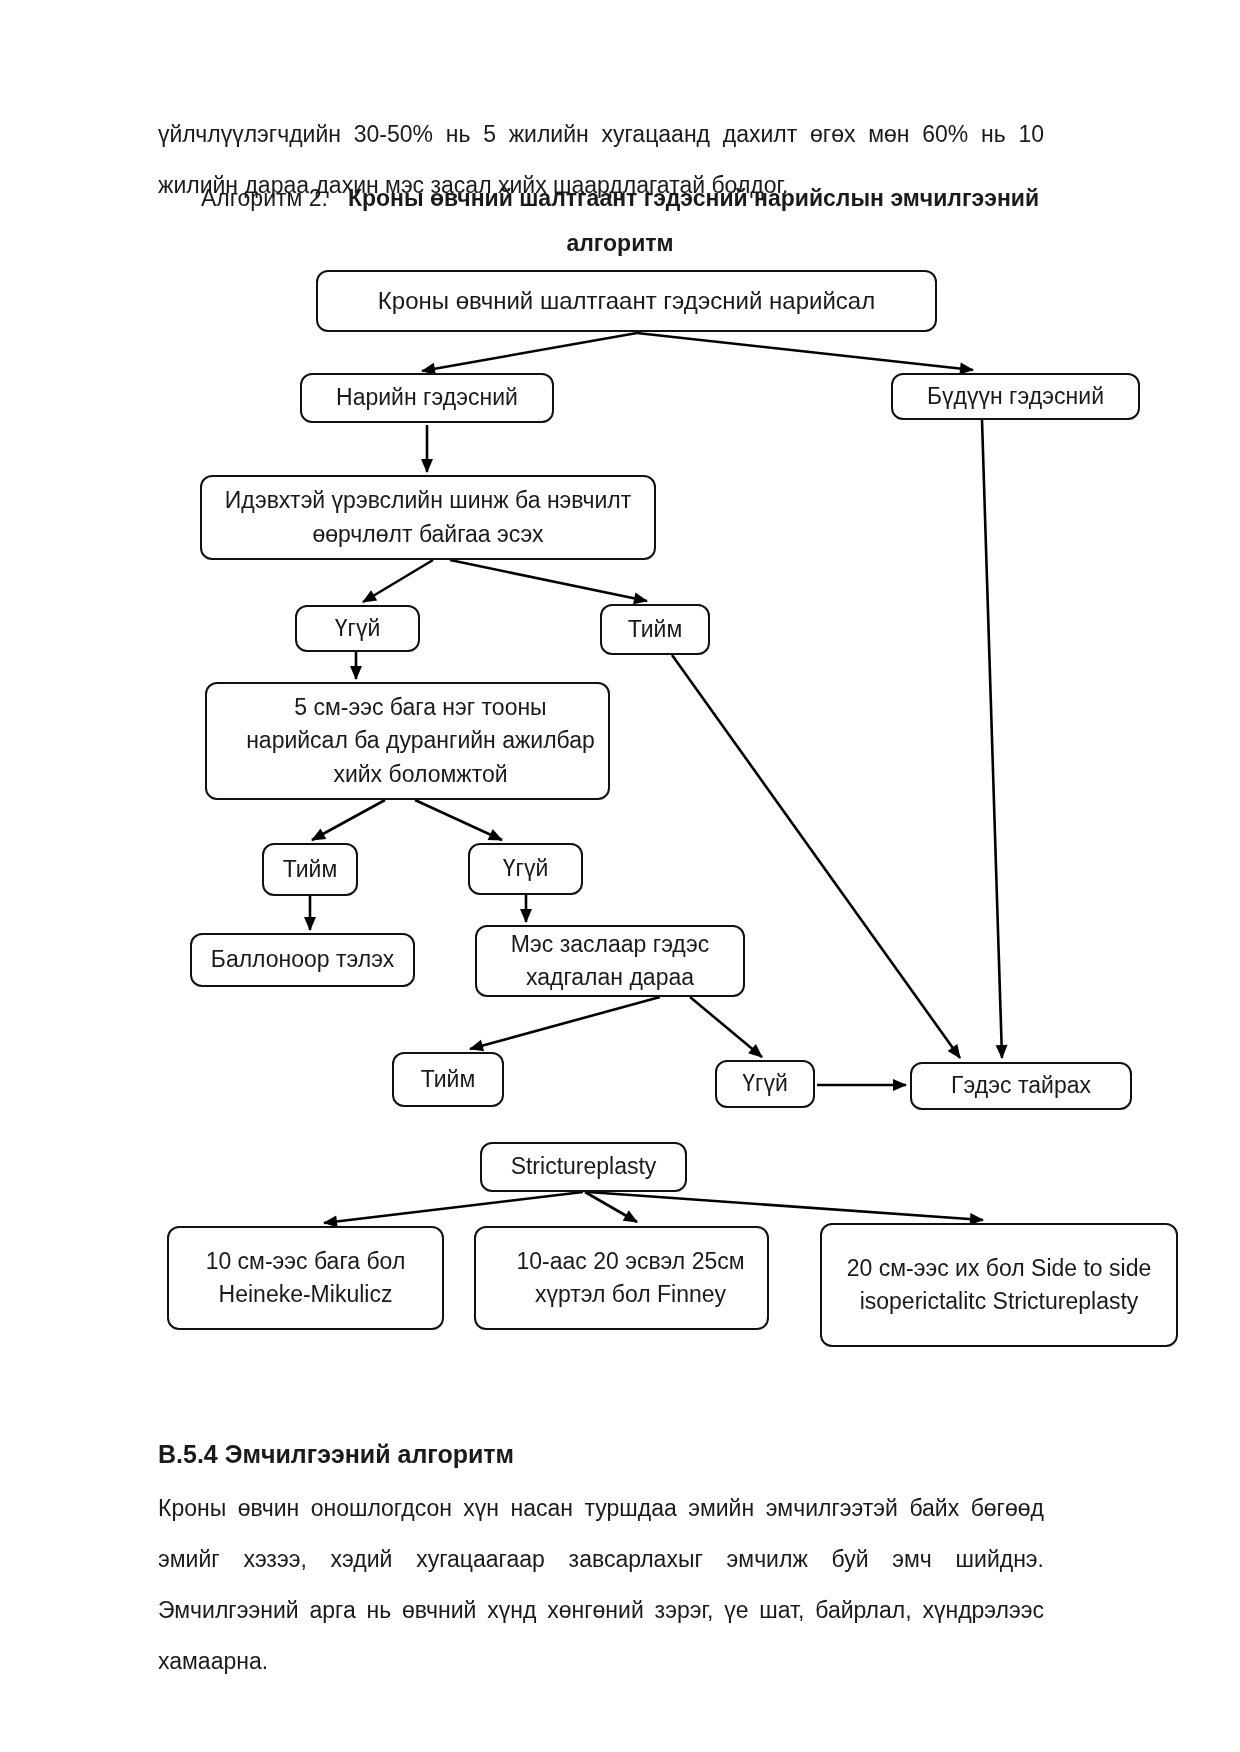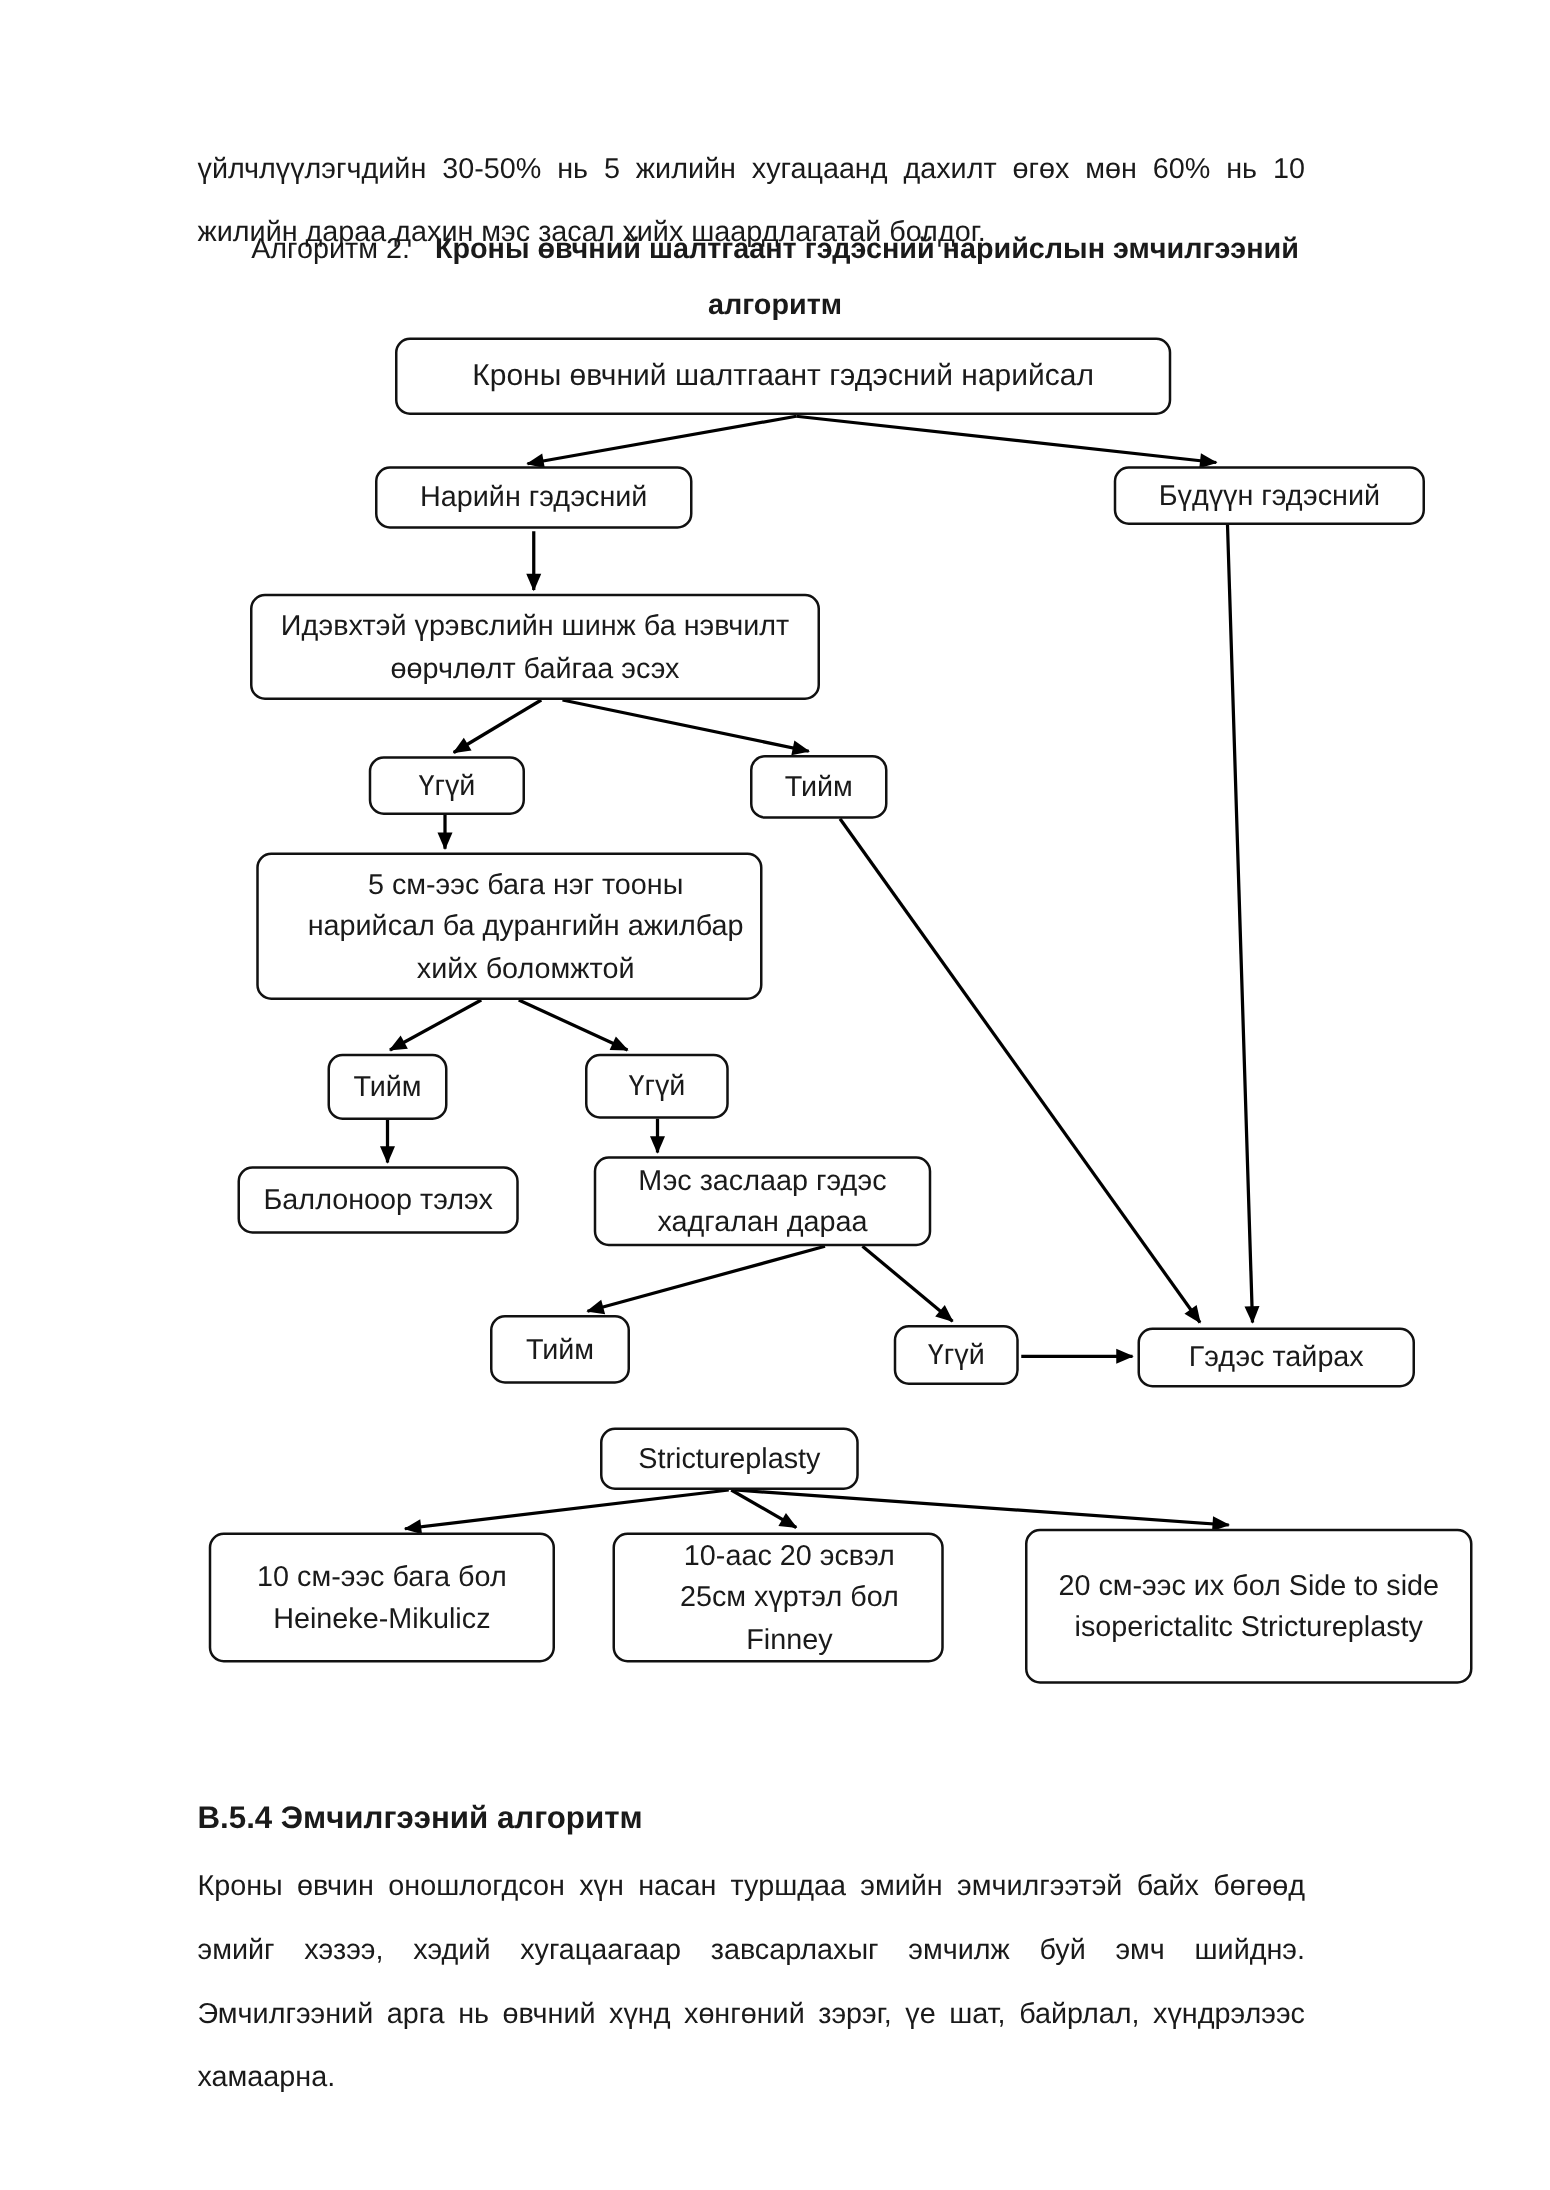--- a/index.html
+++ b/index.html
@@ -106,21 +106,21 @@
         <div class="fc-node" style="left: 205px; top: 682px; width: 405px; height: 118px; border-color: rgb(17, 17, 17); padding-left: 36px;">5 см-ээс бага нэг тооны нарийсал ба дурангийн ажилбар хийх боломжтой</div>
         <div class="fc-node" style="left: 262px; top: 843px; width: 96px; height: 53px; border-color: rgb(17, 17, 17);">Тийм</div>
         <div class="fc-node" style="left: 468px; top: 843px; width: 115px; height: 52px; border-color: rgb(17, 17, 17);">Үгүй</div>
         <div class="fc-node" style="left: 190px; top: 933px; width: 225px; height: 54px; border-color: rgb(17, 17, 17);">Баллоноор тэлэх</div>
         <div class="fc-node" style="left: 475px; top: 925px; width: 270px; height: 72px; border-color: rgb(17, 17, 17);">Мэс заслаар гэдэс хадгалан дараа</div>
         <div class="fc-node" style="left: 392px; top: 1052px; width: 112px; height: 55px; border-color: rgb(17, 17, 17);">Тийм</div>
         <div class="fc-node" style="left: 715px; top: 1060px; width: 100px; height: 48px; border-color: rgb(17, 17, 17);">Үгүй</div>
         <div class="fc-node" style="left: 910px; top: 1062px; width: 222px; height: 48px; border-color: rgb(17, 17, 17);">Гэдэс тайрах</div>
         <div class="fc-node" style="left: 480px; top: 1142px; width: 207px; height: 50px; border-color: rgb(17, 17, 17);">Strictureplasty</div>
         <div class="fc-node" style="left: 167px; top: 1226px; width: 277px; height: 104px; border-color: rgb(17, 17, 17);">10 см-ээс бага бол Heineke-Mikulicz</div>
-        <div class="fc-node" style="left: 490px; top: 1226px; width: 265px; height: 104px; border-color: rgb(17, 17, 17); padding-left: 28px;">10-аас 20 эсвэл 25см хүртэл бол Finney</div>
+        <div class="fc-node" style="left: 474px; top: 1226px; width: 295px; height: 104px; border-color: rgb(17, 17, 17); padding-left: 28px;">10-аас 20 эсвэл 25см хүртэл бол Finney</div>
         <div class="fc-node" style="left: 820px; top: 1223px; width: 358px; height: 124px; border-color: rgb(17, 17, 17);">20 см-ээс их бол Side to side isoperictalitc Strictureplasty</div>
       </div>
   </div>
 
   <h2 class="section-heading">В.5.4 Эмчилгээний алгоритм</h2>
 
   <p class="para closing">Кроны өвчин оношлогдсон хүн насан туршдаа эмийн эмчилгээтэй байх бөгөөд эмийг хэзээ, хэдий хугацаагаар завсарлахыг эмчилж буй эмч шийднэ. Эмчилгээний арга нь өвчний хүнд хөнгөний зэрэг, үе шат, байрлал, хүндрэлээс хамаарна.</p>
 
 </div>
 

